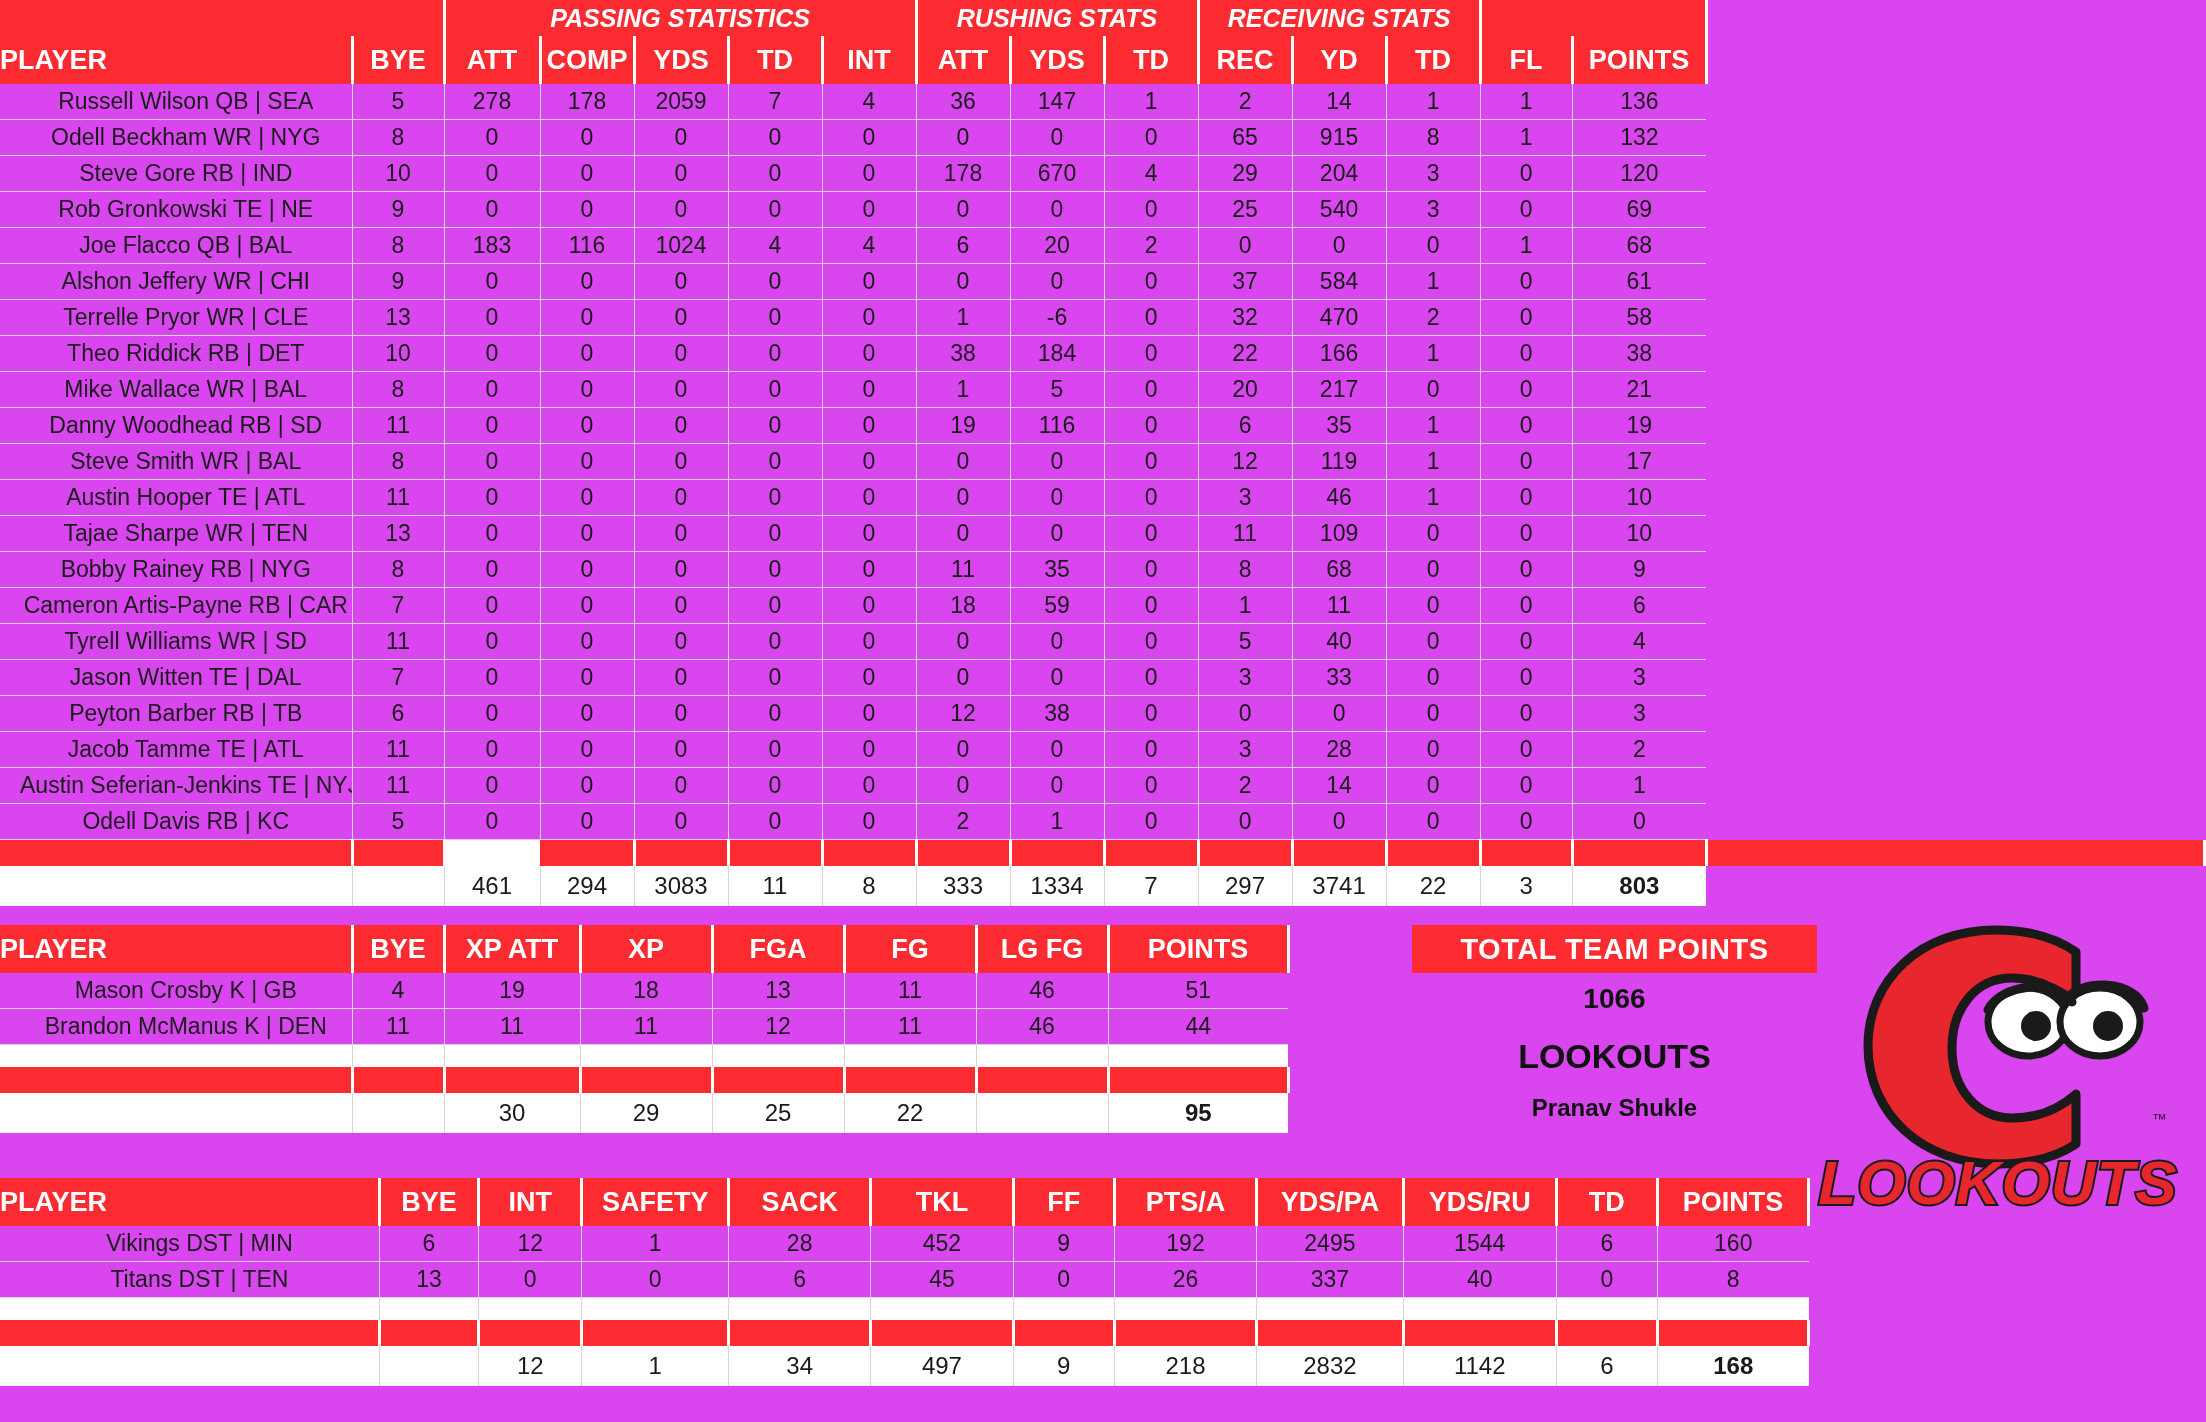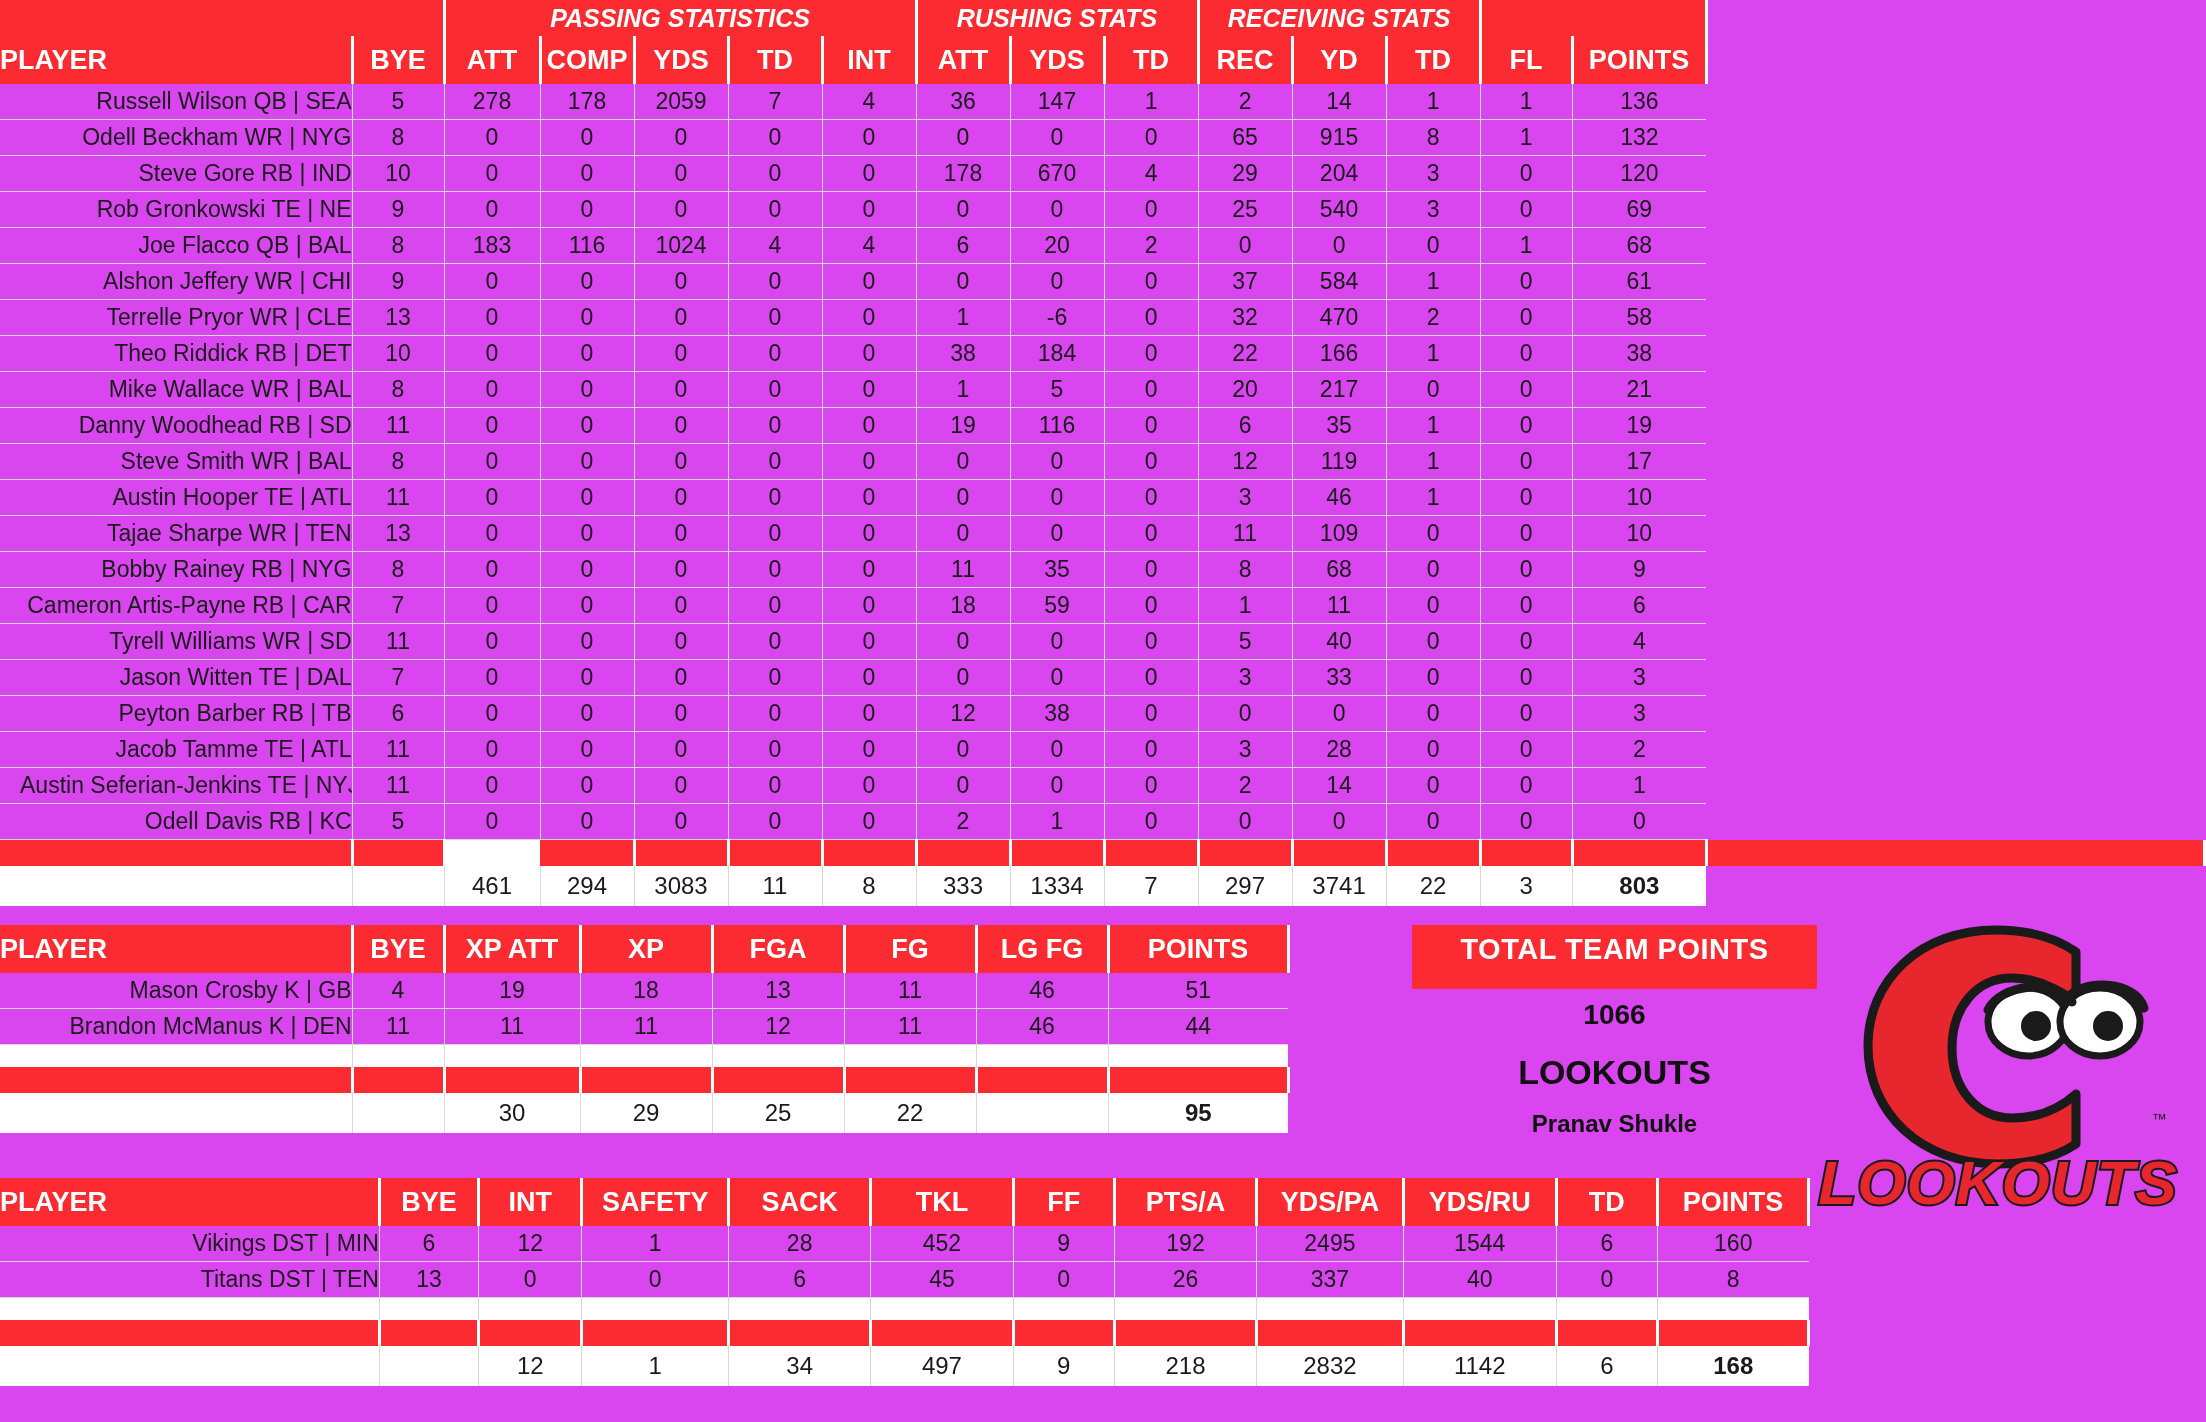--- a/index.html
+++ b/index.html
@@ -64,21 +64,21 @@
     line-height: 35px;
     font-size: 23px;
     color: #1a1a1a;
     text-align: center;
     border-bottom: 1px solid #d8d8d8;
     border-right: 1px solid #d8d8d8;
     white-space: nowrap;
     overflow: hidden;
   }
   .cell.name {
-    text-align: right;
+    text-align: center;
     padding-left: 20px;
   }
   .cell.last { border-right: none; }
 
   
   .band td {
     background: #fb2b31;
     height: 26px;
     border-right: 3px solid #ffffff;
   }
@@ -118,21 +118,21 @@
     left: 1412px;
     top: 925px;
     width: 405px;
     text-align: center;
   }
   #ttp .ttp-hdr {
     background: #fb2b31;
     color: #ffffff;
     font-weight: bold;
     font-size: 29px;
-    height: 64px;
+    height: 48px;
     line-height: 48px;
     letter-spacing: .5px;
   }
   #ttp .ttp-val {
     font-size: 28px;
     font-weight: bold;
     color: #111;
     margin-top: 10px;
   }
   #ttp .ttp-team {

